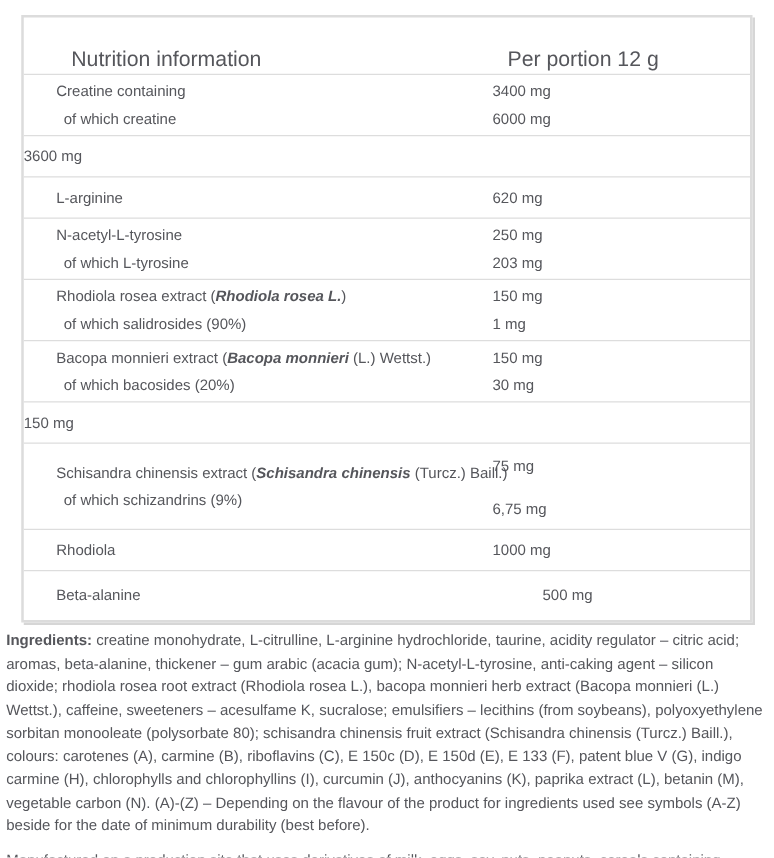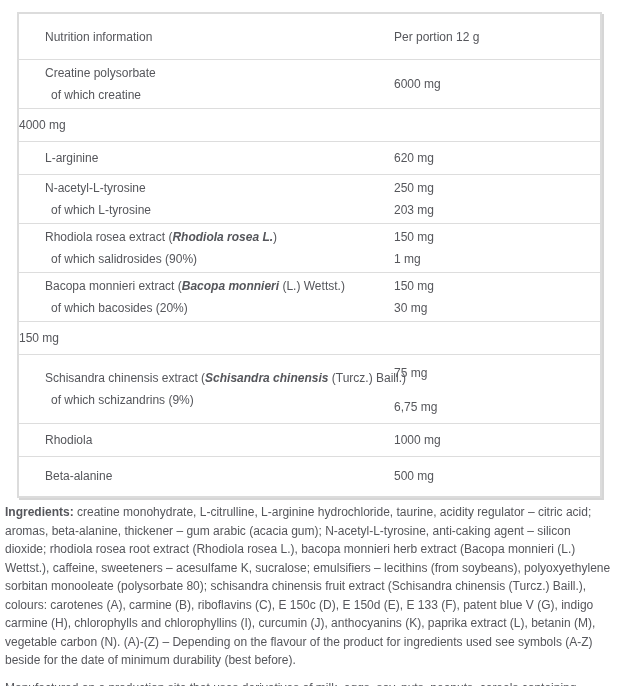--- a/index.html
+++ b/index.html
@@ -22,33 +22,34 @@
     position:absolute;
     left:17px;top:12px;
     width:585px;
     border:2px solid var(--border);
     box-shadow:2px 2px 0 #D6D6D6;
     background:var(--bg);
   }
   .thead{
     display:flex;
     min-height:45px;
-    align-items:center;
-    font-size:12px;
+    align-items:flex-end;
+    font-size:17px;
+    padding-left:12px;
   }
   .trow{
     display:flex;
     border-top:1px solid var(--divider);
     min-height:33px;
     align-items:stretch;
     font-size:12px;
   }
   .trow.two{min-height:49px;}
   .trow.stag{min-height:69px;}
-  .trow:last-child{min-height:40px;padding-bottom:1px;}
+  .trow:last-child{min-height:40px;padding-bottom:1px;gap:40px;}
   .c1{
     width:375px;
     padding-left:26px;
     display:flex;
     flex-direction:column;
     justify-content:center;
   }
   .c2{
     flex:1;
     display:flex;
@@ -78,30 +79,31 @@
 <body>
 
 <div class="ntable">
   <div class="thead">
     <div class="c1 line">Nutrition information</div>
     <div class="c2 line">Per portion 12 g</div>
   </div>
   <div id="rows-host">
       <div class="trow two">
         <div class="c1">
-          <div class="line main"><span>Creatine polysorbate</span></div>
+          <div class="line main"><span>Creatine containing</span></div>
           <div class="line sub">of which creatine</div>
         </div>
         <div class="c2">
+          <div class="line">3400 mg</div>
           <div class="line">6000 mg</div>
         </div>
       </div>
       <div class="trow">
         <div class="c2">
-          <div class="line">4000 mg</div>
+          <div class="line">3600 mg</div>
         </div>
       </div>
       <div class="trow">
         <div class="c1">
           <div class="line main"><span>L-arginine</span></div>
         </div>
         <div class="c2">
           <div class="line">620 mg</div>
         </div>
       </div>

